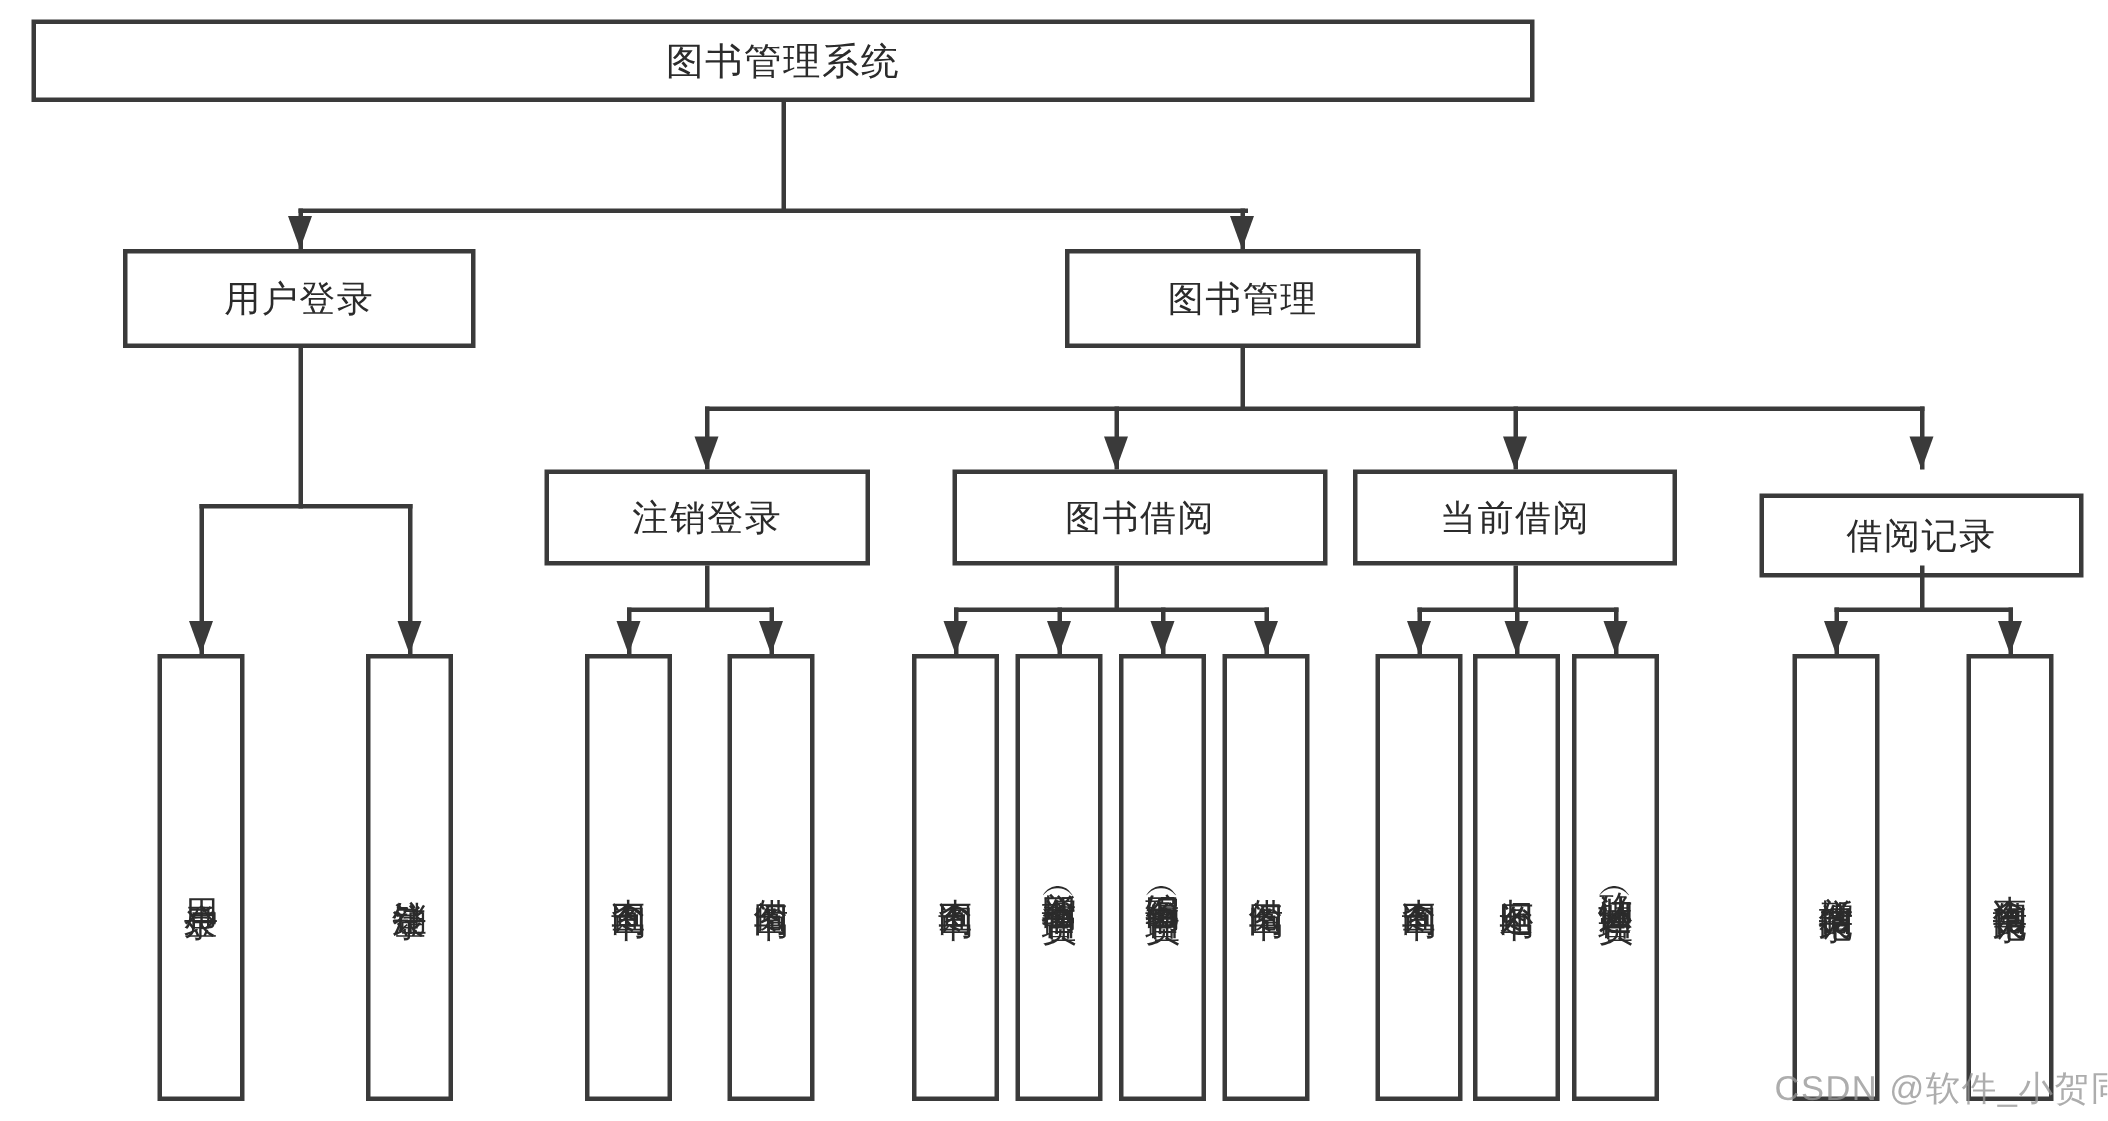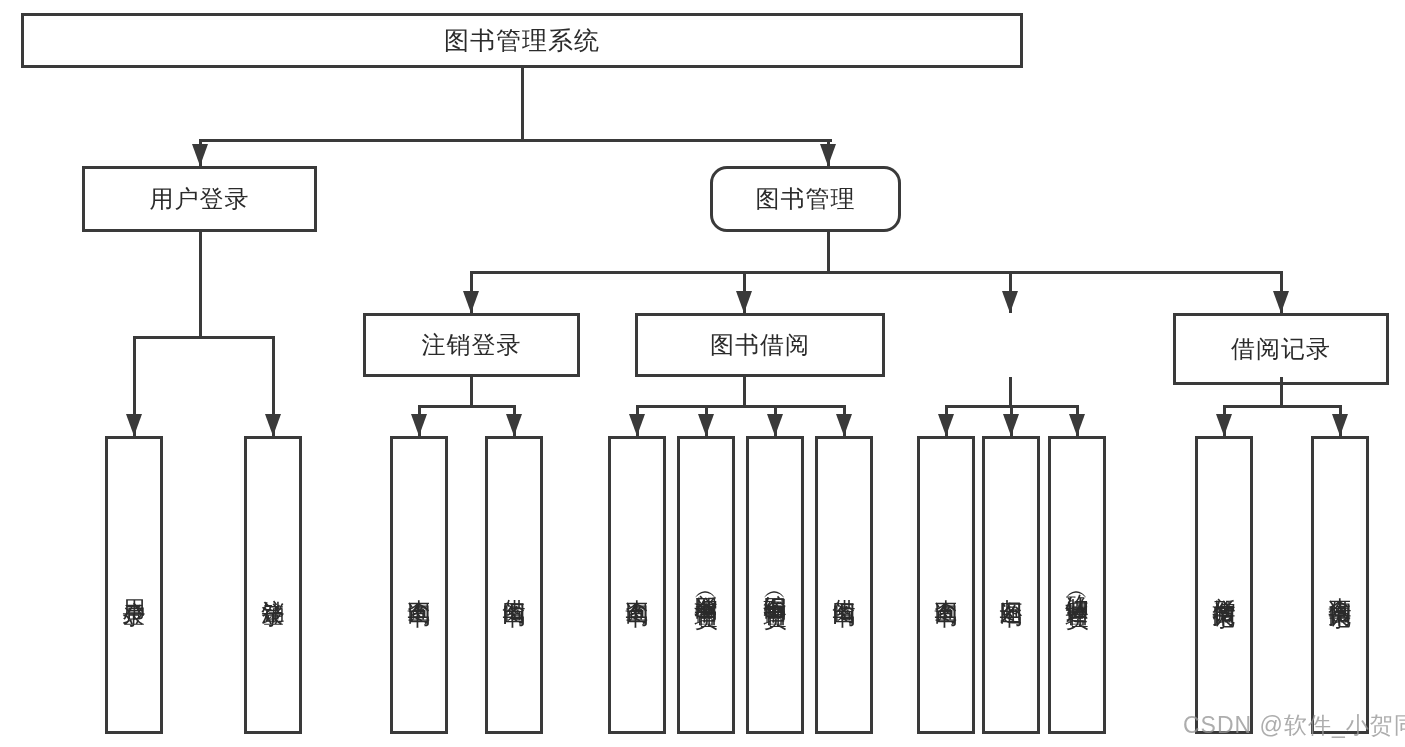--- a/index.html
+++ b/index.html
@@ -57,28 +57,29 @@
 </style>
 </head>
 <body>
 
 <div class="canvas">
 
   <div class="node root-node" style="left:21px; top:13px; width:1002px; height:55px;">图书管理系统</div>
 
   <div class="node" style="left:82px; top:166px; width:235px; height:66px;">用户登录</div>
 
-  <div class="node" style="left:710px; top:166px; width:191px; height:66px;border-radius:17px;">图书管理</div>
+  <div class="node" style="left:710px; top:166px; width:237px; height:66px;">图书管理</div>
 
   <div class="node" style="left:363px; top:313px; width:217px; height:64px;">注销登录</div>
 
   <div class="node" style="left:635px; top:313px; width:250px; height:64px;">图书借阅</div>
 
+  <div class="node" style="left:902px; top:313px; width:216px; height:64px;">当前借阅</div>
 
-  <div class="node" style="left:1173px; top:313px; width:216px; height:72px;">借阅记录</div>
+  <div class="node" style="left:1173px; top:329px; width:216px; height:56px;">借阅记录</div>
 
   <div class="node vnode" style="left:105px; top:436px; width:58px; height:298px;">用户登录</div>
   <div class="node vnode" style="left:244px; top:436px; width:58px; height:298px;">注销登录</div>
 
   <div class="node vnode" style="left:390px; top:436px; width:58px; height:298px;">查询图书</div>
   <div class="node vnode" style="left:485px; top:436px; width:58px; height:298px;">借阅图书</div>
 
   <div class="node vnode" style="left:608px; top:436px; width:58px; height:298px;">查询图书</div>
   <div class="node vnode" style="left:677px; top:436px; width:58px; height:298px;">新增图书（管理员）</div>
   <div class="node vnode" style="left:746px; top:436px; width:58px; height:298px;">编辑图书（管理员）</div>

